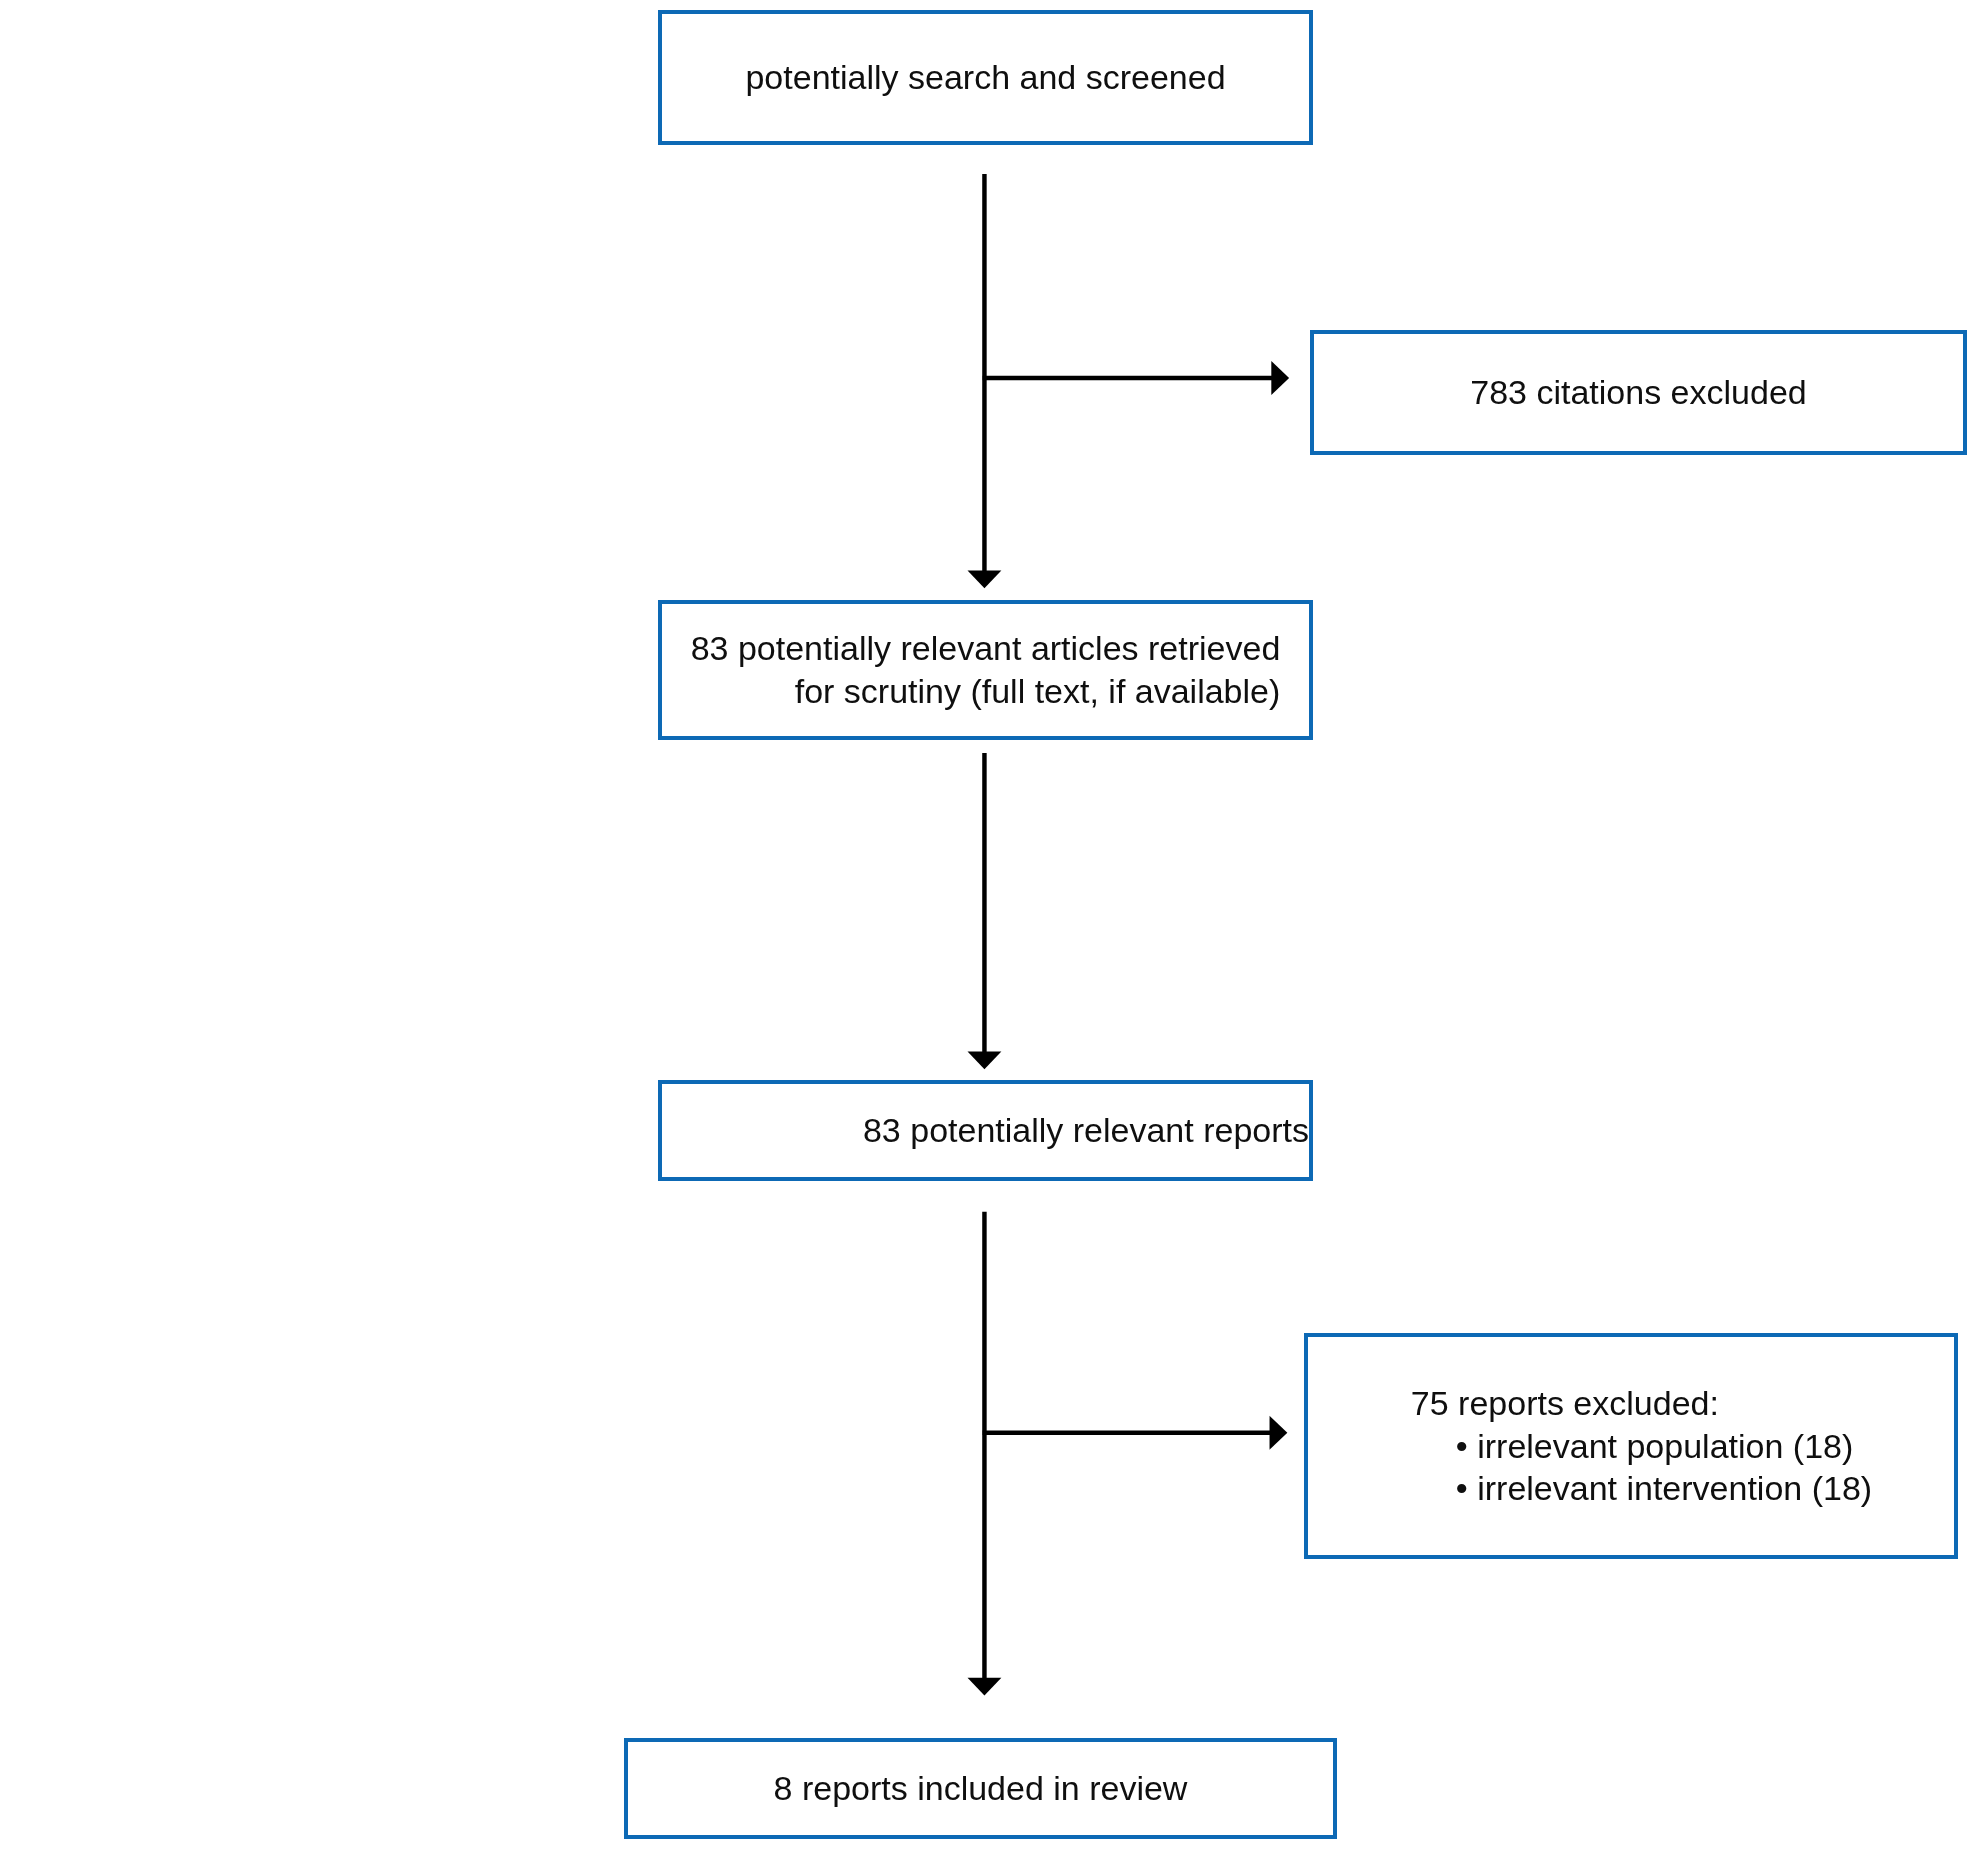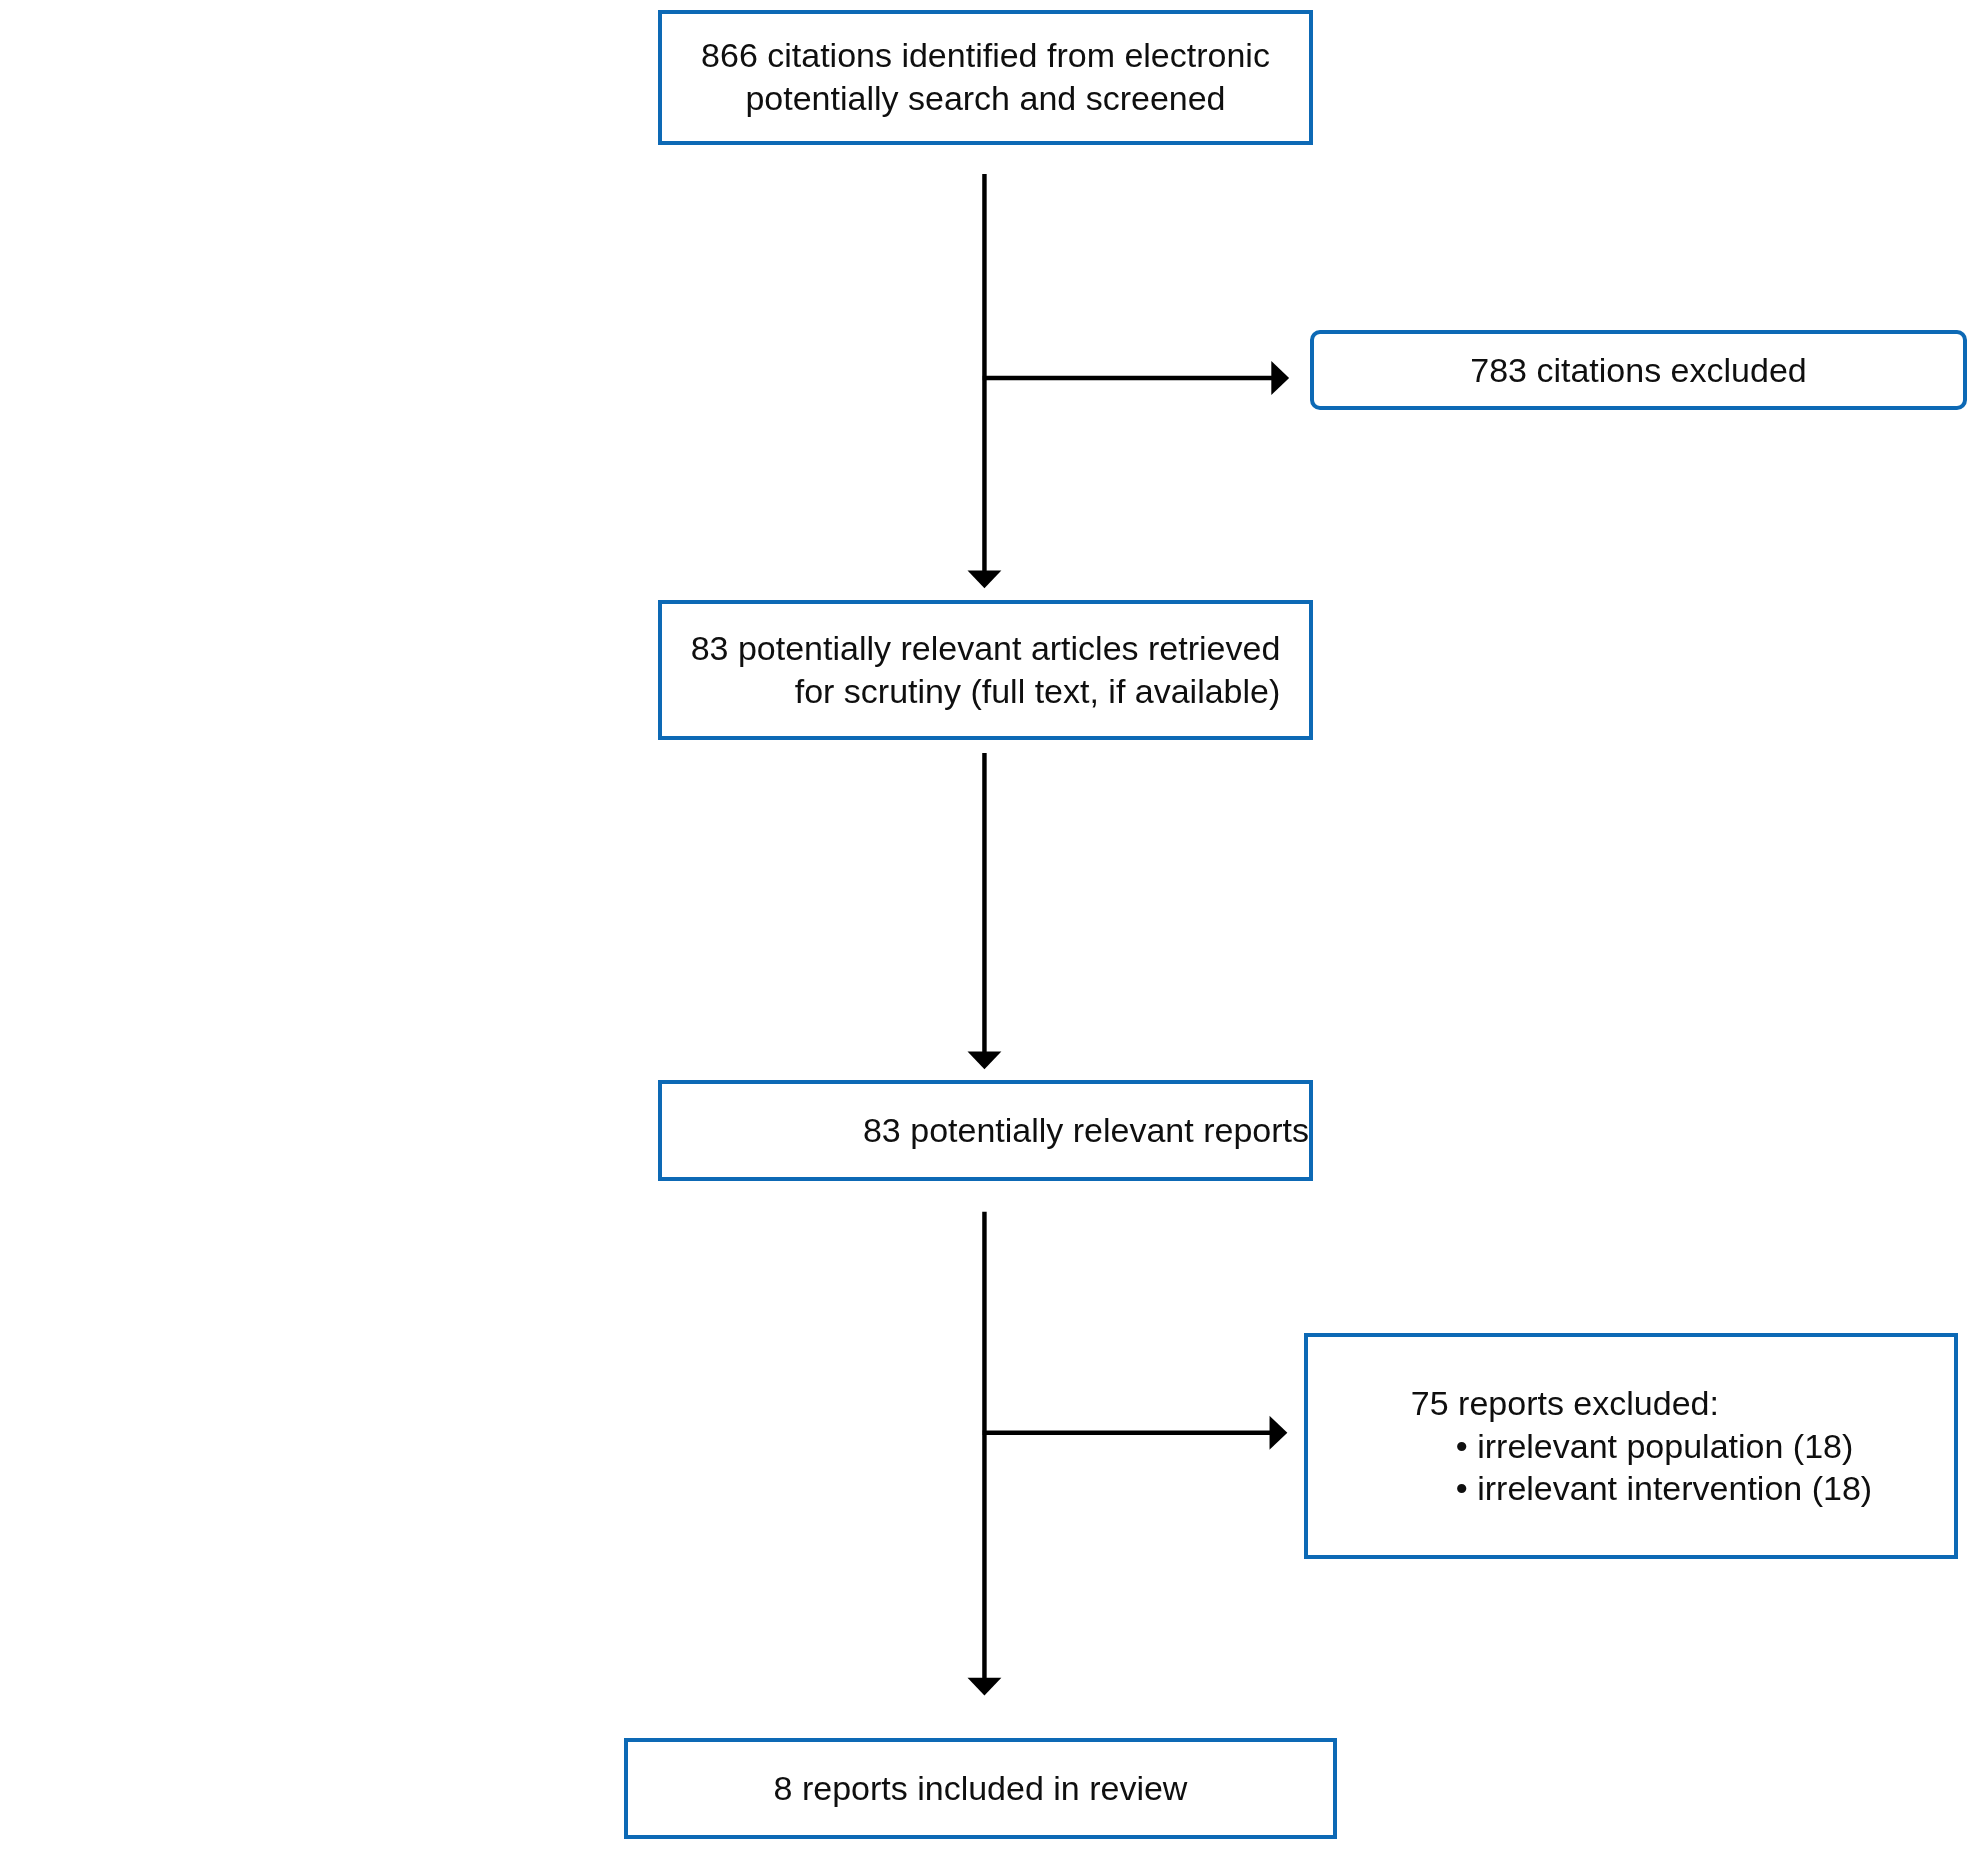--- a/index.html
+++ b/index.html
@@ -45,21 +45,21 @@
     align-items: center;
     justify-content: center;
     text-align: center;
     font-size: 34px;
     line-height: 1.26;
   }
   .box .line {
     display: block;
   }
   #box-screened      { left: 658px;  top: 9.8px;   width: 655px; height: 135px; }
-  #box-citations-excluded { left: 1310px; top: 330px;  width: 657px; height: 80px; border-radius: 10px; }
+  #box-citations-excluded { left: 1310px; top: 330px;  width: 657px; height: 125px; }
   #box-retrieved     { left: 658px;  top: 600px;  width: 655px; height: 140px; text-align: right; }
   #box-reports       { left: 658px;  top: 1080px; width: 655px; height: 101px; justify-content: flex-end; }
   #box-reports-excluded {
     left: 1304px; top: 1333px; width: 654px; height: 226px;
     justify-content: center;
     text-align: left;
     padding-left: 39px;
     padding-right: 18px;
   }
   #box-included      { left: 624px;  top: 1738px; width: 713px; height: 101px; }
@@ -90,21 +90,20 @@
       <polygon class="ah" points="1105,1903 1086,1883 1124,1883"></polygon>
     </g>
     <g>
       <line class="al" x1="1103" y1="1608" x2="1428" y2="1608"></line>
       <polygon class="ah" points="1445,1608 1425,1589 1425,1627"></polygon>
     </g>
   </svg>
 
   <div class="box" id="box-screened">
     <div class="box-text">
-      <span class="line">866 citations identified from electronic</span>
       <span class="line">potentially search and screened</span>
     </div>
   </div>
 
   <div class="box" id="box-citations-excluded">
     <div class="box-text">
       <span class="line">783 citations excluded</span>
     </div>
   </div>
 

